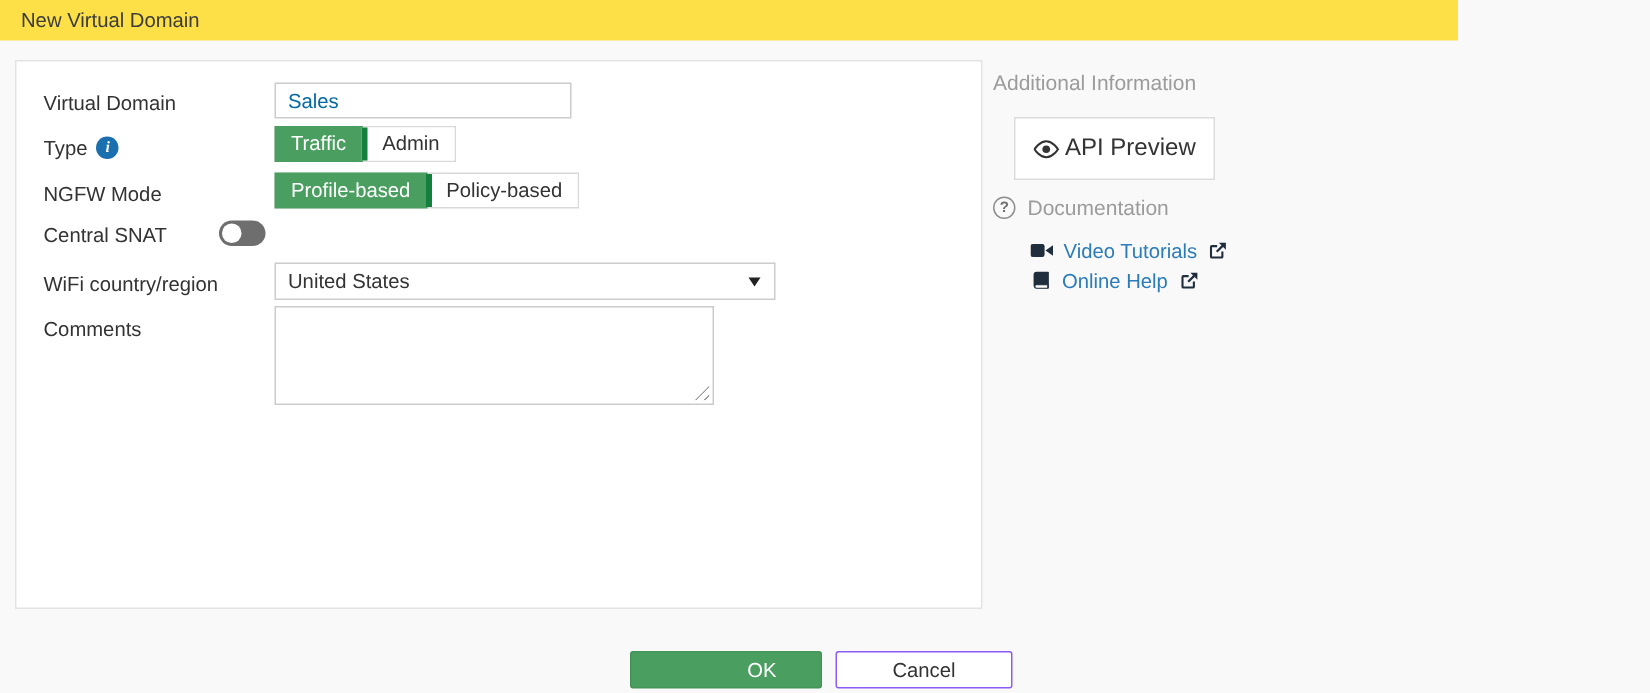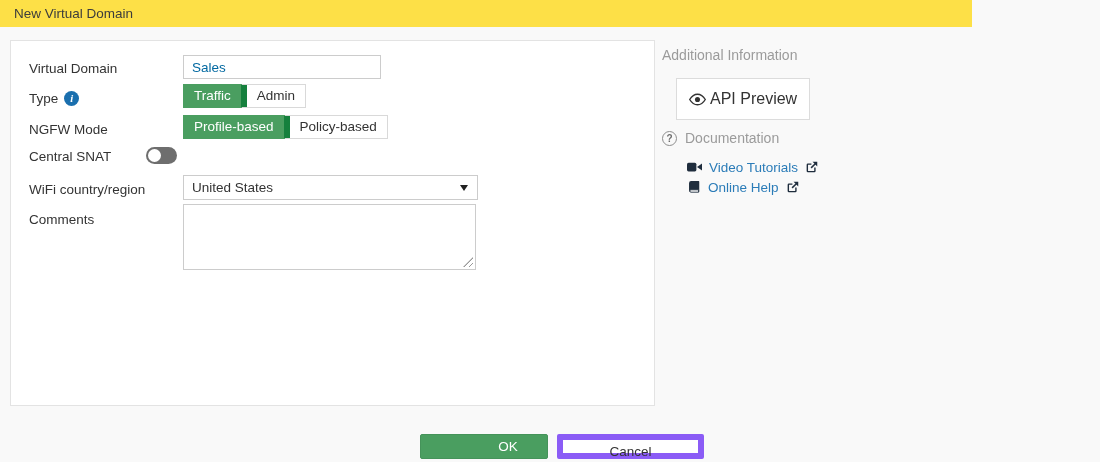--- a/index.html
+++ b/index.html
@@ -33,21 +33,21 @@
     padding:0 8px; outline:none;
   }
   .segmented {
     position:absolute; left:172px; display:inline-flex;
     border:1px solid #d9d9d9; background:#fff; height:24px;
   }
   .segment {
     padding:0 10px; line-height:22px; font-size:13.5px; color:#333;
     background:#fff; cursor:pointer; white-space:nowrap;
   }
-  .segment + .segment { border-left:6px solid #15803d; }
+  .segment + .segment { border-left:4px solid #15803d; }
   .segment.selected {
     background:#4a9e60; color:#fff; margin:-1px; padding:1px 11px; line-height:22px;
     border-left:none;
   }
   .info-icon {
     width:15px; height:15px; border-radius:50%;
     background:#1a6fae; color:#fff;
     font-size:10.5px; font-weight:bold; font-style:italic;
     display:inline-flex; align-items:center; justify-content:center;
     font-family:"Liberation Serif", serif;
@@ -56,21 +56,21 @@
     position:absolute; left:135px; top:106px;
     width:31px; height:17px; border-radius:9px;
     background:#6e6e6e; cursor:pointer;
   }
   .toggle .knob {
     position:absolute; left:2px; top:2px;
     width:13px; height:13px; border-radius:50%;
     background:#ffffff;
   }
   .select-box {
-    position:absolute; left:172px; top:134px; width:295px; height:25px;
+    position:absolute; left:172px; top:134px; width:334px; height:25px;
     border:1px solid #cccccc; background:#fff;
     line-height:23px; padding:0 8px; color:#333; cursor:pointer;
   }
   .select-arrow {
     position:absolute; right:9px; top:9px;
     width:0; height:0;
     border-left:4.5px solid transparent; border-right:4.5px solid transparent;
     border-top:6px solid #222;
   }
   .comments-box {
@@ -109,21 +109,21 @@
     text-decoration:none; white-space:nowrap; cursor:pointer;
   }
   .doc-link svg { flex:0 0 auto; }
   .footer-btn {
     position:absolute; top:434px; height:25px;
     font-size:13.5px; text-align:center; line-height:23px;
     cursor:pointer; border-radius:2px;
     font-family:"Liberation Sans", sans-serif;
   }
   .ok-btn { left:420px; width:128px; background:#4a9e60; border:1px solid #45935a; color:#fff;padding-left:48px; }
-  .cancel-btn { left:557px; width:147px; background:#fff; border:6px solid #8b5cf6; color:#333; }
+  .cancel-btn { left:557px; width:118px; background:#fff; border:1px solid #8b5cf6; color:#333; }
 </style>
 </head>
 <body>
 
 <div class="header-bar">New Virtual Domain</div>
 
 <div class="form-panel">
 
   <div class="field-label" style="top:16px; height:22px;">Virtual Domain</div>
   <input class="text-input" type="text" value="Sales" style="">

